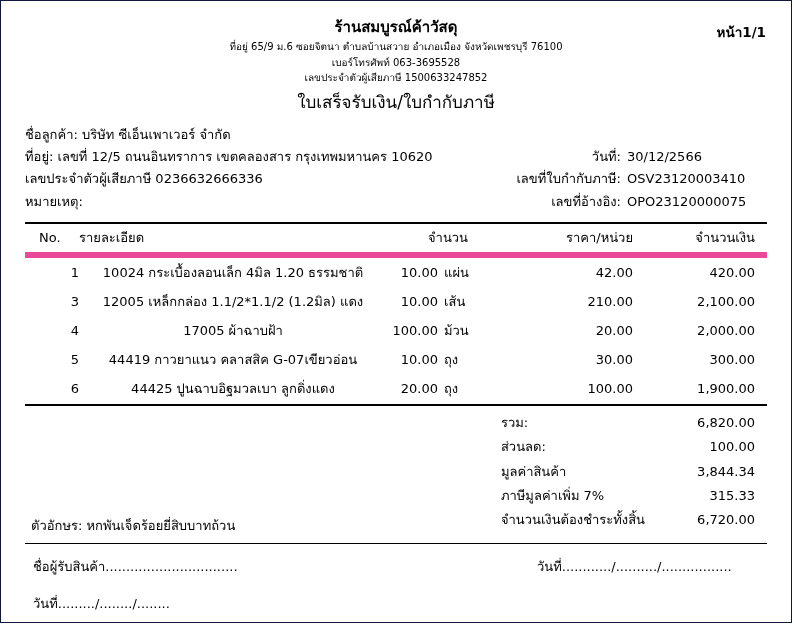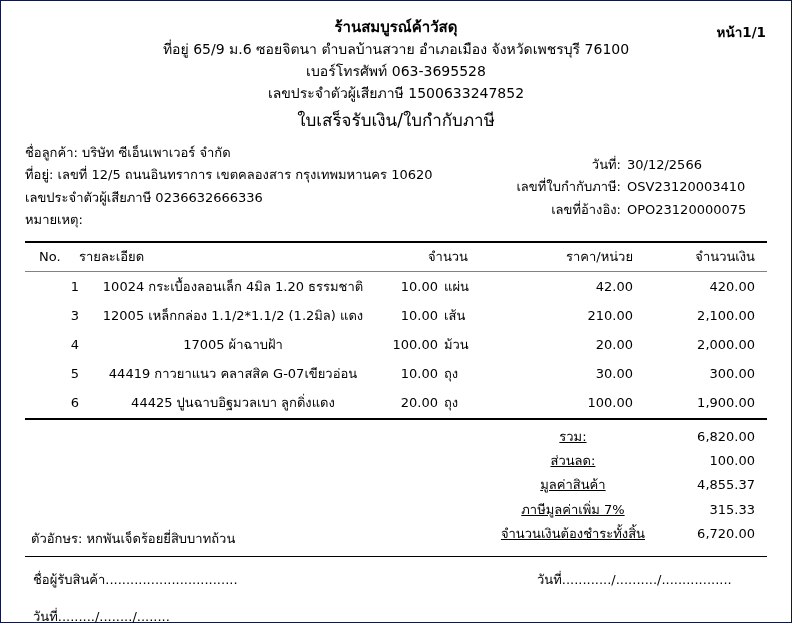--- a/index.html
+++ b/index.html
@@ -50,36 +50,36 @@
     font-weight: bold;
     letter-spacing: 0px;
   }
   .shop-name {
     font-size: 15px;
     font-weight: bold;
     line-height: 1.35;
     margin: 2px 0 2px 0;
   }
   .shop-line {
-    font-size: 14px;
+    font-size: 10px;
     line-height: 1.55;
   }
   .doc-title {
     font-size: 17px;
     font-weight: normal;
     margin-top: 5px;
     line-height: 1.4;
   }
 
   
   .meta {
     margin-top: 9px;
     display: flex;
     justify-content: space-between;
-    align-items: center;
+    align-items: flex-end;
   }
   .meta-left {
     font-size: 13px;
     line-height: 1.72;
     text-align: left;
     white-space: nowrap;
   }
   .meta-right {
     font-size: 13px;
     line-height: 1.72;
@@ -96,21 +96,21 @@
   .items {
     margin-top: 9px;
     width: 100%;
     border-collapse: collapse;
     font-size: 13px;
   }
   .items thead th {
     font-weight: normal;
     padding: 3px 0 4px 0;
     border-top: 2px solid #000;
-    border-bottom: 1px solid #ec4899;
+    border-bottom: 6px solid #ec4899;
     white-space: nowrap;
   }
   .items tbody td {
     padding: 4px 0 4px 0;
     white-space: nowrap;
   }
   .items tbody tr:last-child td {
     padding-bottom: 5px;
   }
 
@@ -156,23 +156,22 @@
   .totals table {
     border-collapse: collapse;
     margin-left: auto;
     margin-right: 12px;
   }
   .totals td {
     padding: 1px 0;
     white-space: nowrap;
   }
   .tot-label {
-    text-align: center;
+    text-align: left;
     padding-right: 30px !important;
-    text-decoration: underline;
   }
   .tot-value {
     text-align: right;
     width: 80px;
   }
 
   .words-row {
     position: relative;
     margin-top: -26px;
     font-size: 13px;
@@ -291,21 +290,21 @@
             <tr>
               <td class="tot-label">รวม:</td>
               <td class="tot-value">6,820.00</td>
             </tr>
             <tr>
               <td class="tot-label">ส่วนลด:</td>
               <td class="tot-value">100.00</td>
             </tr>
             <tr>
               <td class="tot-label">มูลค่าสินค้า</td>
-              <td class="tot-value">4,855.37</td>
+              <td class="tot-value">3,844.34</td>
             </tr>
             <tr>
               <td class="tot-label">ภาษีมูลค่าเพิ่ม 7%</td>
               <td class="tot-value">315.33</td>
             </tr>
             <tr>
               <td class="tot-label">จำนวนเงินต้องชำระทั้งสิ้น</td>
               <td class="tot-value">6,720.00</td>
             </tr>
           </tbody>

